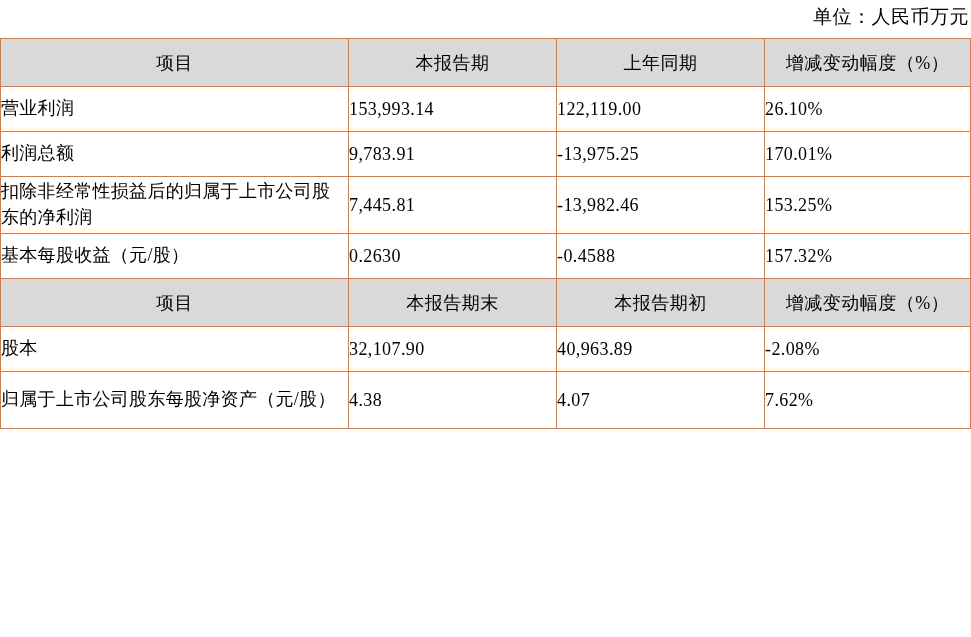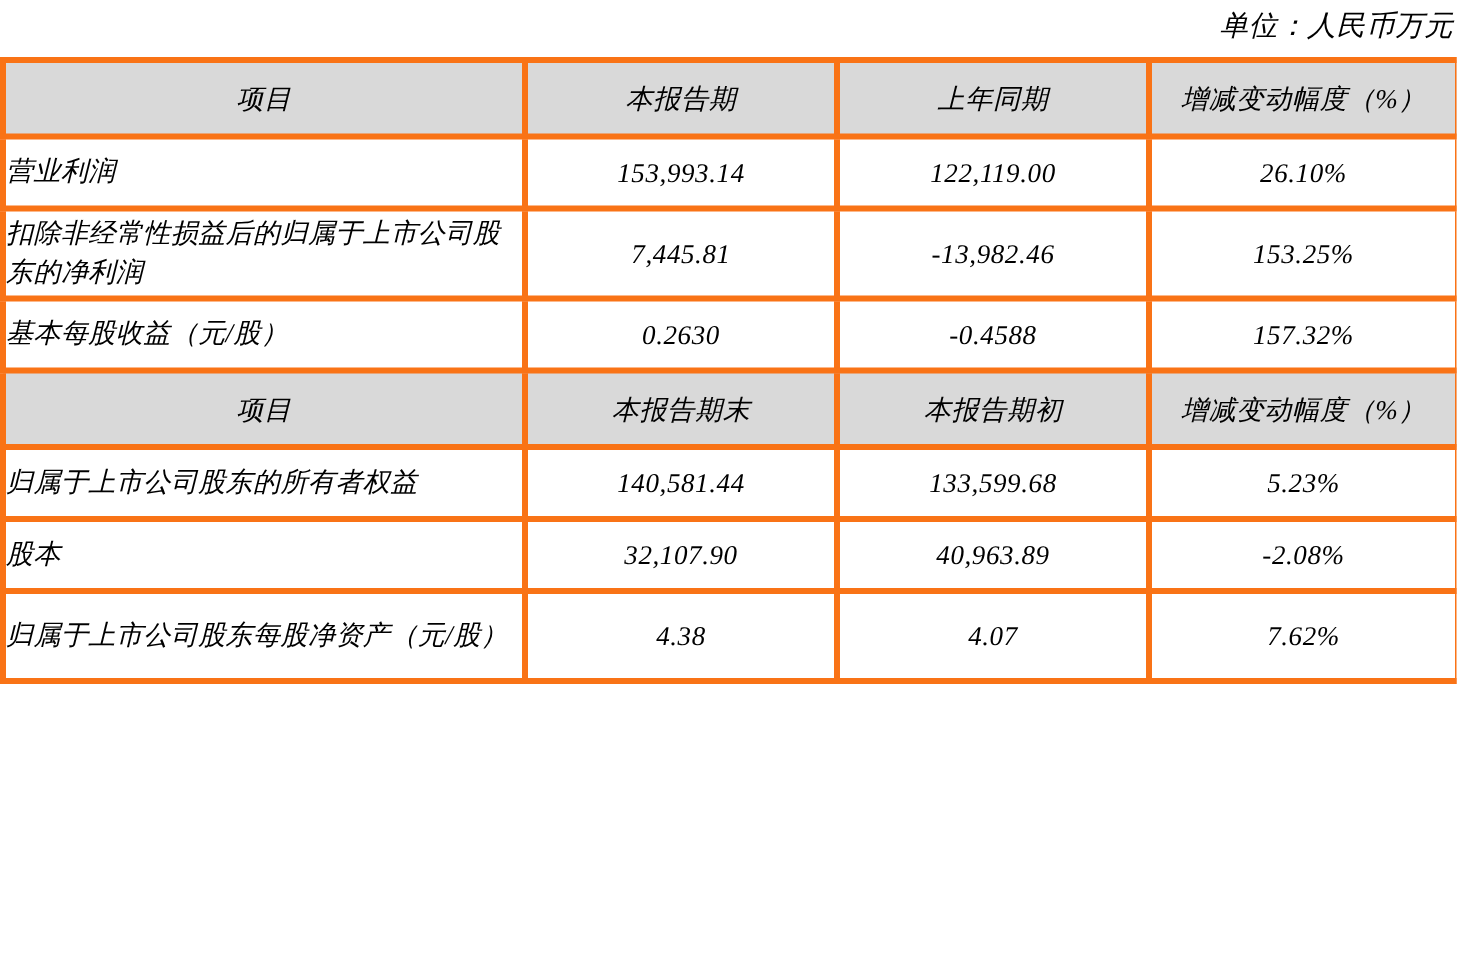--- a/index.html
+++ b/index.html
@@ -12,36 +12,35 @@
     height: 637px;
     font-family: "Liberation Serif", "DejaVu Serif", serif;
     color: #000000;
     overflow: hidden;
   }
   .page {
     position: relative;
     width: 971px;
     height: 637px;
     box-sizing: border-box;
-    font-style: italic;
   }
   .unit-line {
     text-align: right;
     font-size: 19px;
     padding: 4px 2px 8px 0;
     letter-spacing: 0.5px;
   }
   table.fin {
     border-collapse: collapse;
     width: 971px;
     table-layout: fixed;
     font-size: 18px;
   }
   table.fin td, table.fin th {
-    border: 4px solid #f97316;
+    border: 1px solid #f97316;
     padding: 0;
     vertical-align: middle;
   }
   col.c-item { width: 348px; }
   col.c-v1   { width: 208px; }
   col.c-v2   { width: 208px; }
   col.c-v3   { width: 206px; }
 
   .hdr td {
     background: #d9d9d9;
@@ -49,21 +48,21 @@
     font-weight: normal;
     height: 47px;
     letter-spacing: 0.5px;
   }
   .cell-item {
     padding: 6px 4px 6px 10px;
     line-height: 1.42;
     letter-spacing: 0.3px;
   }
   .cell-num {
-    text-align: center;
+    text-align: left;
     padding: 6px 14px 6px 4px;
     font-family: "Liberation Serif", "DejaVu Serif", serif;
     letter-spacing: 0.4px;
   }
   .row-tall td { height: 44px; }
   .row-xtall td { height: 56px; }
 </style>
 </head>
 <body>
 
@@ -85,20 +84,26 @@
         <td>上年同期</td>
         <td>增减变动幅度（%）</td>
       </tr>
 
       <tr class="row-tall">
         <td class="cell-item">营业利润</td>
         <td class="cell-num">153,993.14</td>
         <td class="cell-num">122,119.00</td>
         <td class="cell-num">26.10%</td>
       </tr>
+      <tr class="row-tall">
+        <td class="cell-item">利润总额</td>
+        <td class="cell-num">9,783.91</td>
+        <td class="cell-num">-13,975.25</td>
+        <td class="cell-num">170.01%</td>
+      </tr>
       <tr class="row-xtall">
         <td class="cell-item">扣除非经常性损益后的归属于上市公司股东的净利润</td>
         <td class="cell-num">7,445.81</td>
         <td class="cell-num">-13,982.46</td>
         <td class="cell-num">153.25%</td>
       </tr>
       <tr class="row-tall">
         <td class="cell-item">基本每股收益（元/股）</td>
         <td class="cell-num">0.2630</td>
         <td class="cell-num">-0.4588</td>
@@ -106,26 +111,20 @@
       </tr>
 
       <tr class="hdr">
         <td>项目</td>
         <td>本报告期末</td>
         <td>本报告期初</td>
         <td>增减变动幅度（%）</td>
       </tr>
 
       <tr class="row-tall">
-        <td class="cell-item">归属于上市公司股东的所有者权益</td>
-        <td class="cell-num">140,581.44</td>
-        <td class="cell-num">133,599.68</td>
-        <td class="cell-num">5.23%</td>
-      </tr>
-      <tr class="row-tall">
         <td class="cell-item">股本</td>
         <td class="cell-num">32,107.90</td>
         <td class="cell-num">40,963.89</td>
         <td class="cell-num">-2.08%</td>
       </tr>
       <tr class="row-xtall">
         <td class="cell-item">归属于上市公司股东每股净资产（元/股）</td>
         <td class="cell-num">4.38</td>
         <td class="cell-num">4.07</td>
         <td class="cell-num">7.62%</td>

